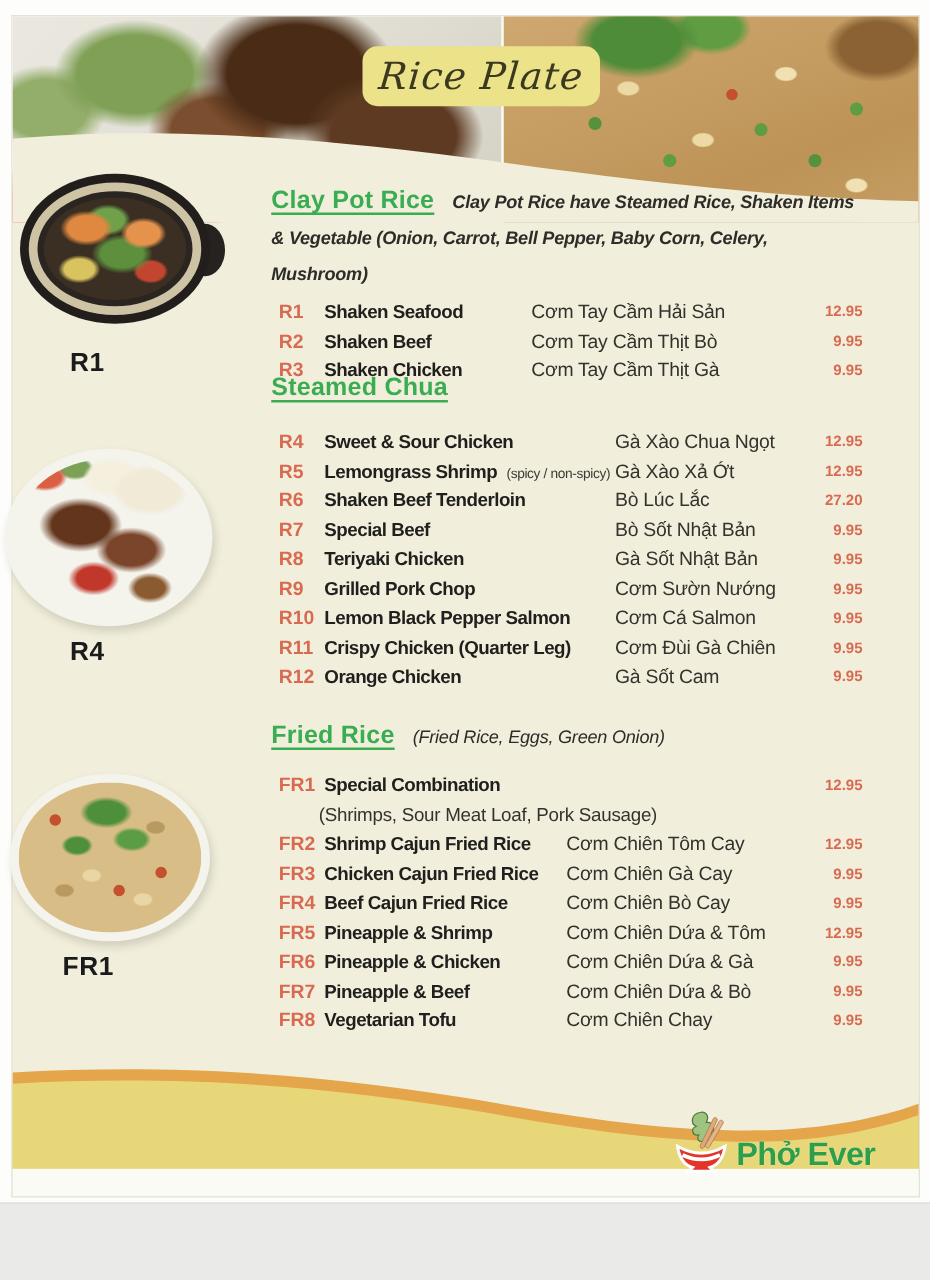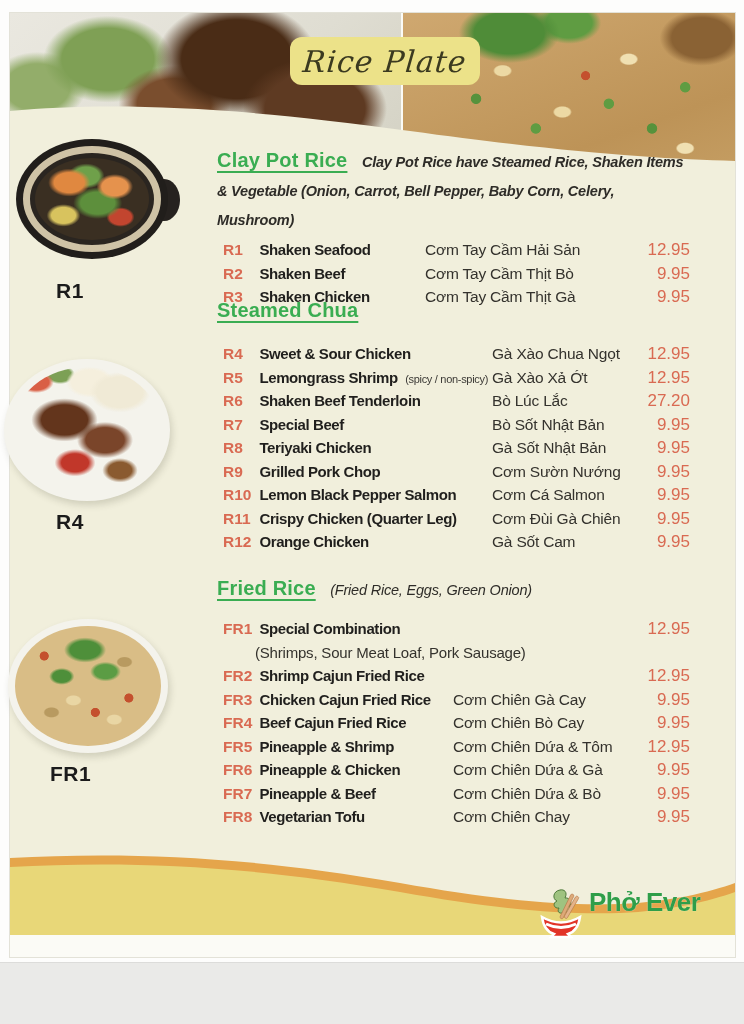--- a/index.html
+++ b/index.html
@@ -121,26 +121,26 @@
   .sec-steamed .rows{margin-top:16px}
   .sec-fried .rows{margin-top:12px}
   .row{position:relative;height:23.5px;line-height:23.5px;white-space:nowrap;padding-left:6px}
   .code{display:inline-block;width:32px;font-weight:bold;font-size:15.5px;color:var(--accent_red,#d96a52)}
   .name{font-weight:bold;font-size:15px;color:#201f1d;letter-spacing:-.4px}
   .note{font-size:11px;color:#3c3a36;margin-left:3px;letter-spacing:-.3px}
   .viet{position:absolute;top:0;font-size:15.5px;color:#34322d;letter-spacing:-.2px}
   .sec-clay .viet{left:208px}
   .sec-steamed .viet{left:275px}
   .sec-fried .viet{left:236px}
-  .price{position:absolute;right:5px;top:0;font-weight:normal;font-size:17px;color:var(--accent_red,#d96a52)}
+  .price{position:absolute;right:5px;top:0;font-weight:bold;font-size:12px;color:var(--accent_red,#d96a52)}
   .subrow .subline{margin-left:32px;font-size:15px;color:#34322d;letter-spacing:-.2px}
 
   
   .bottom-band{position:absolute;left:0;top:840px;width:725px;height:104px}
-  .logo{position:absolute;left:528px;top:874px;height:52px;display:flex;align-items:flex-start;gap:5px}
+  .logo{position:absolute;left:528px;top:874px;height:52px;display:flex;align-items:flex-end;gap:5px}
   .bowl-icon{width:46px;height:52px;flex:0 0 auto}
   .brand{font-weight:bold;font-size:26px;color:var(--logo_green,#2f9e49);letter-spacing:-.5px;white-space:nowrap;
          text-shadow:0 0 1px rgba(255,255,255,.8)}
 </style>
 </head>
 <body>
 
 <div class="page">
 
   <div class="banner">
@@ -290,20 +290,21 @@
     
     <span class="price">12.95</span>
   </div>
           <div class="row subrow">
     <span class="subline">(Shrimps, Sour Meat Loaf, Pork Sausage)</span>
   </div>
           <div class="row">
     <span class="code">FR2</span>
     <span class="name">Shrimp Cajun Fried Rice</span>
     
+    <span class="viet">Cơm Chiên Tôm Cay</span>
     <span class="price">12.95</span>
   </div>
           <div class="row">
     <span class="code">FR3</span>
     <span class="name">Chicken Cajun Fried Rice</span>
     
     <span class="viet">Cơm Chiên Gà Cay</span>
     <span class="price">9.95</span>
   </div>
           <div class="row">

